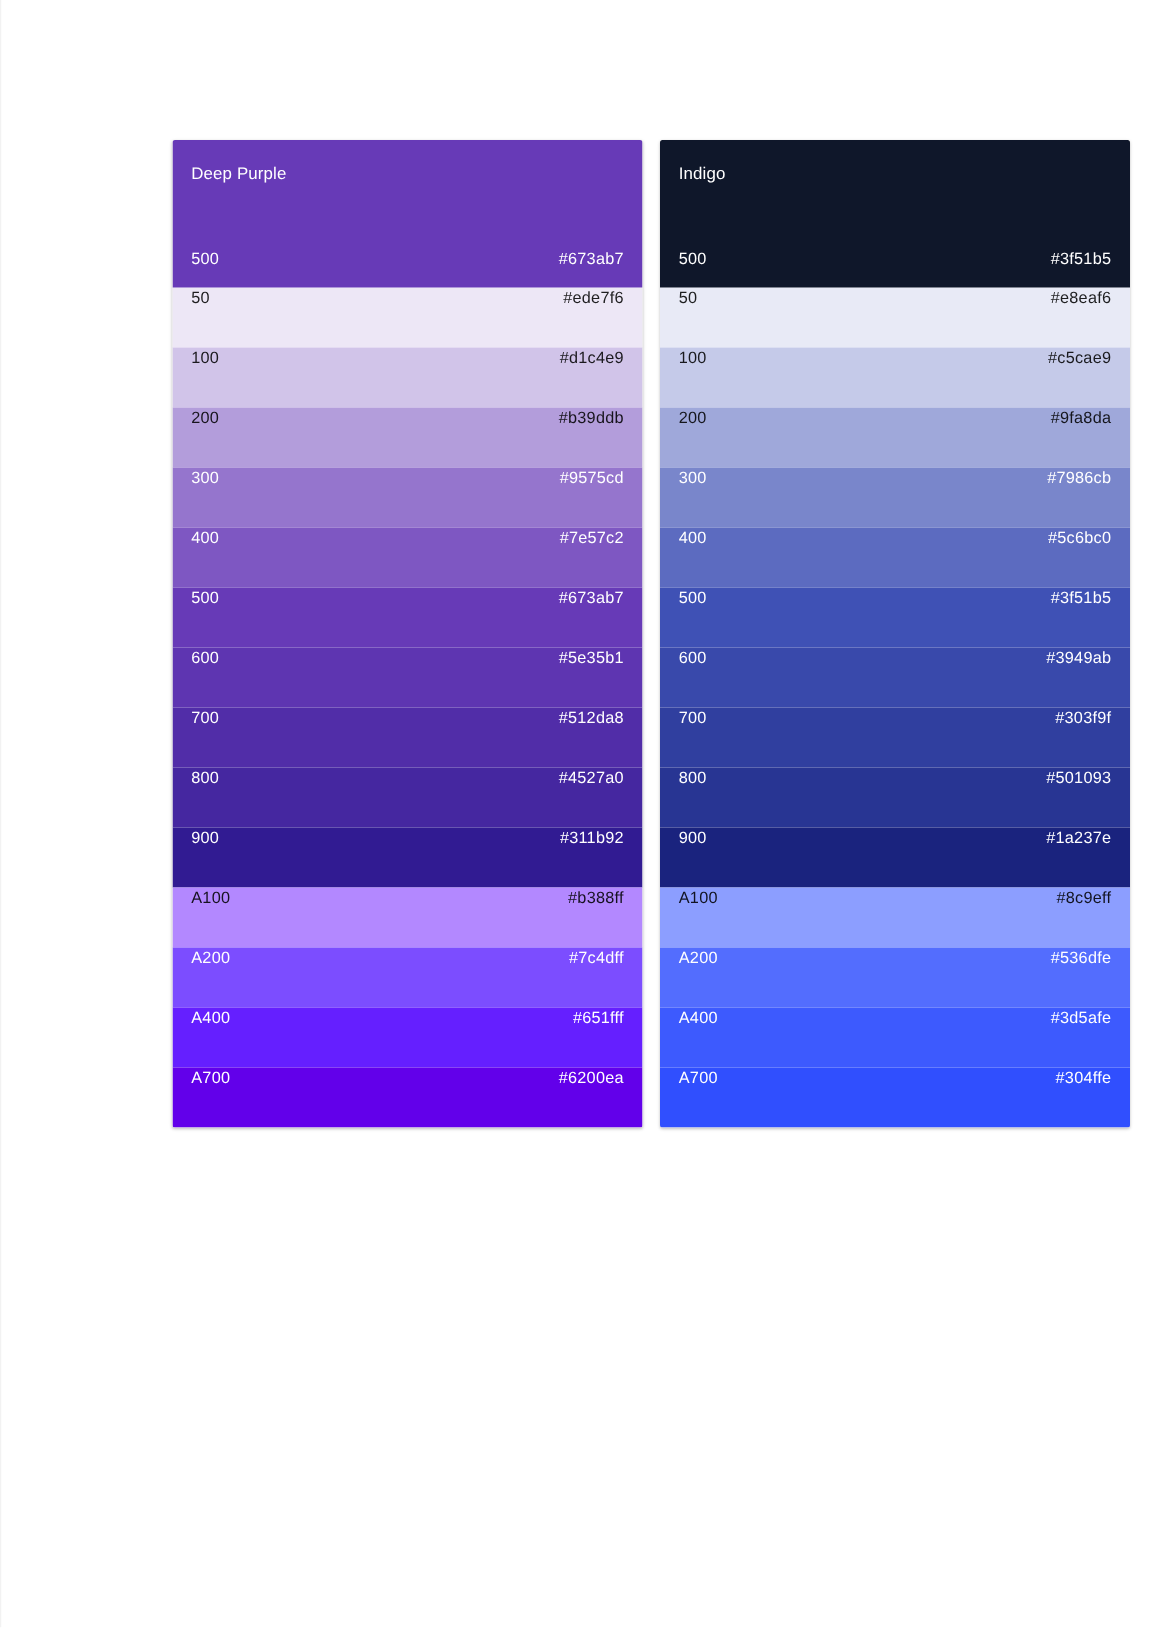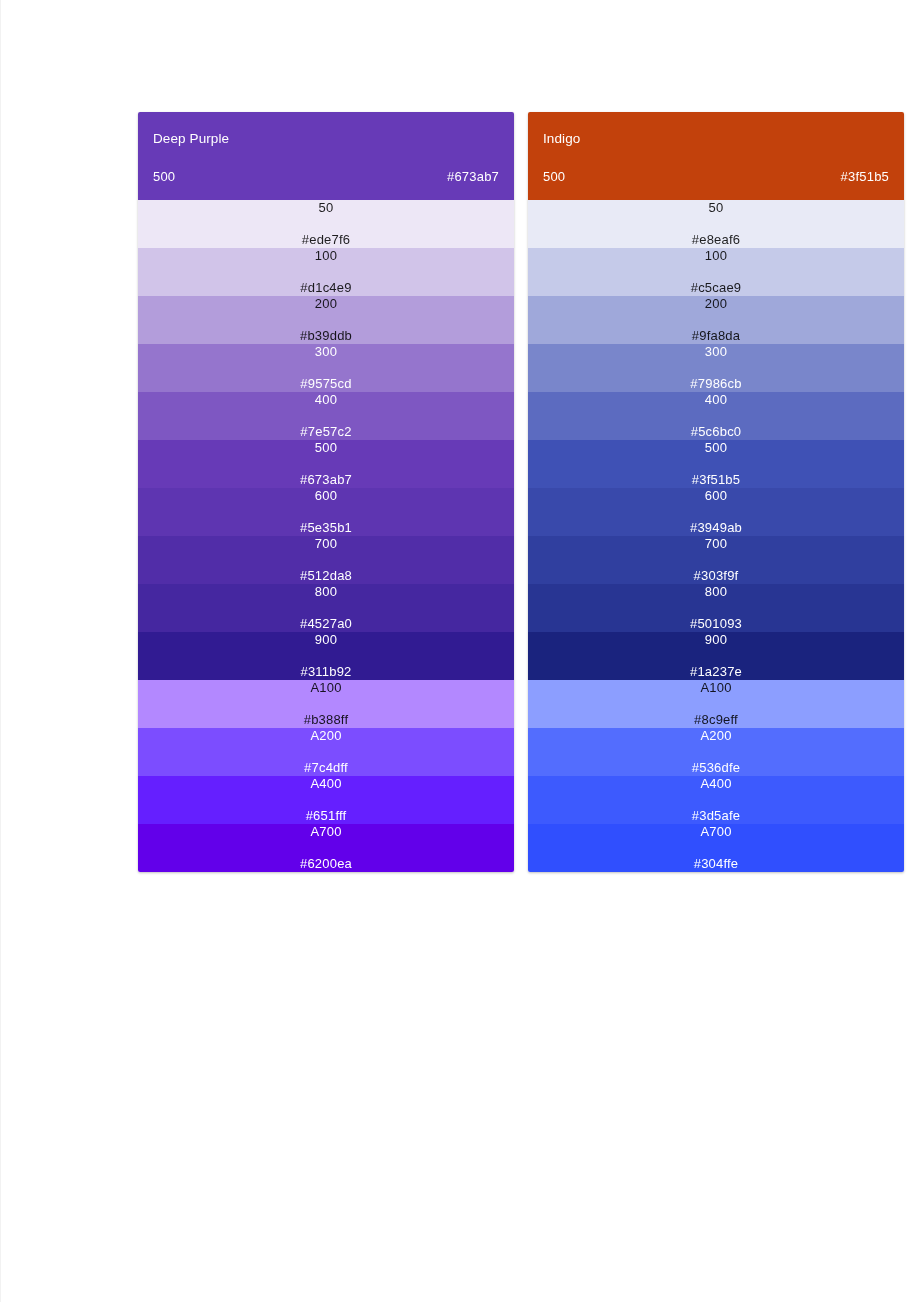--- a/index.html
+++ b/index.html
@@ -38,21 +38,21 @@
 
   .palette-card {
     width: 376px;
     border-radius: 2px;
     overflow: hidden;
     box-shadow: 0 1px 3px rgba(0,0,0,0.16), 0 1px 2px rgba(0,0,0,0.10);
     background: #ffffff;
   }
 
   .card-header {
-    height: 88px;
+    height: 118px;
     position: relative;
     box-sizing: border-box;
     padding: 0 15px;
   }
 
   .card-title {
     position: absolute;
     left: 15px;
     top: 18px;
     font-size: 13.5px;
@@ -80,23 +80,22 @@
 
   .header-hex {
     letter-spacing: 0.2px;
   }
 
   .swatch-row {
     height: 48px;
     box-sizing: border-box;
     padding: 0 15px;
     display: flex;
-    flex-direction: column;
+    flex-direction: row;
     justify-content: space-between;
-    align-items: center;
     font-size: 13px;
     line-height: 16px;
   }
 
   .swatch-name {
     letter-spacing: 0.2px;
   }
 
   .swatch-hex {
     letter-spacing: 0.2px;
@@ -170,21 +169,21 @@
       <div class="swatch-row on-dark" style="background: rgb(101, 31, 255);">
         <span class="swatch-name">A400</span>
         <span class="swatch-hex">#651fff</span>
       </div>
       <div class="swatch-row on-dark" style="background: rgb(98, 0, 234);">
         <span class="swatch-name">A700</span>
         <span class="swatch-hex">#6200ea</span>
       </div>
     </div>
     <div class="palette-card">
-      <div class="card-header on-dark" style="background: #c2410c;">
+      <div class="card-header on-dark" style="background: #0f172a;">
         <div class="card-title">Indigo</div>
         <div class="header-footer-row">
           <span class="header-name">500</span>
           <span class="header-hex">#3f51b5</span>
         </div>
       </div>
       <div class="swatch-row on-light" style="background: rgb(232, 234, 246);">
         <span class="swatch-name">50</span>
         <span class="swatch-hex">#e8eaf6</span>
       </div>

